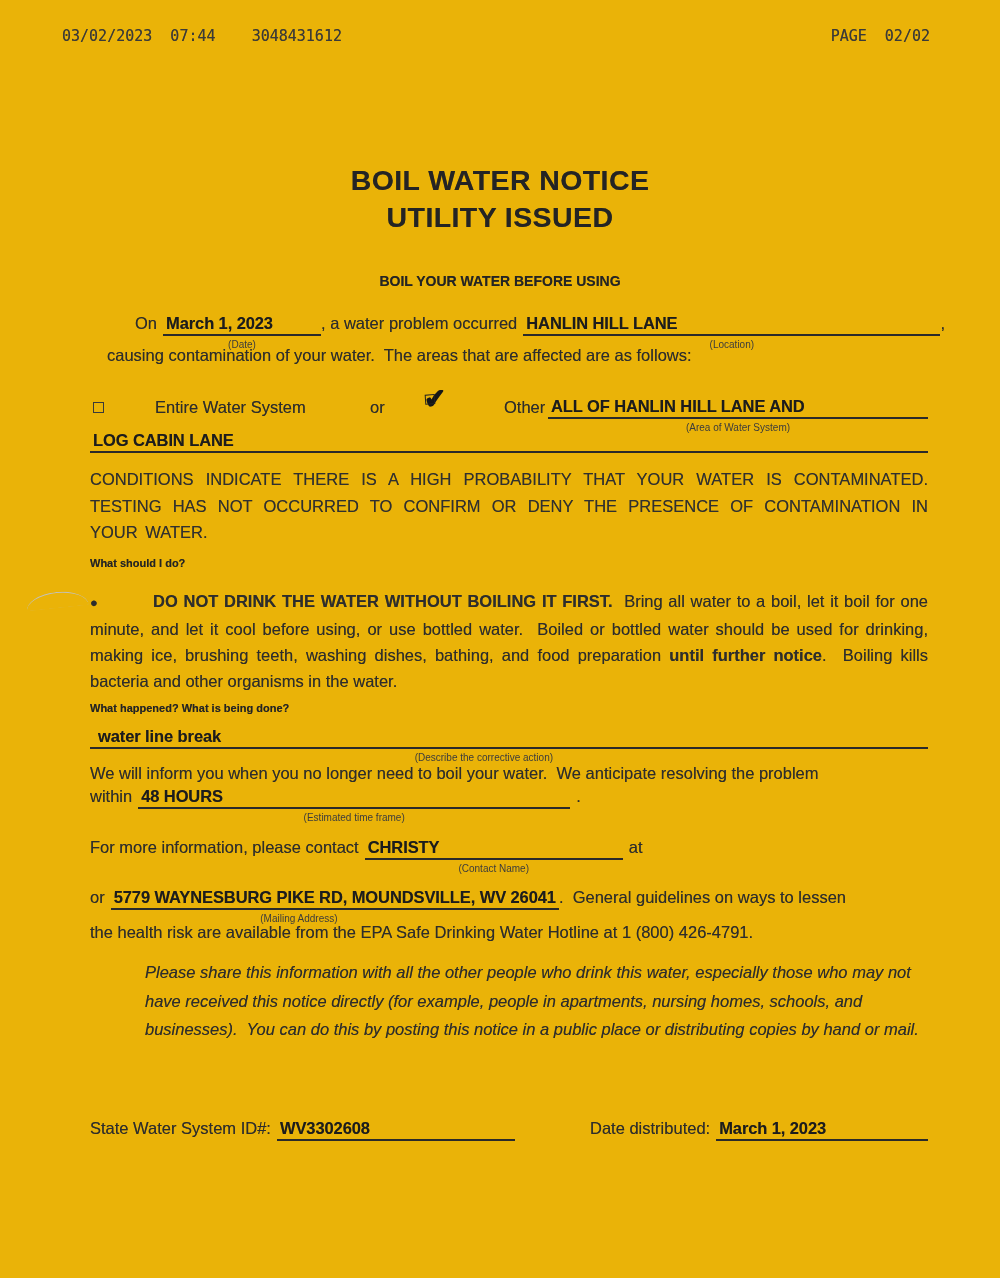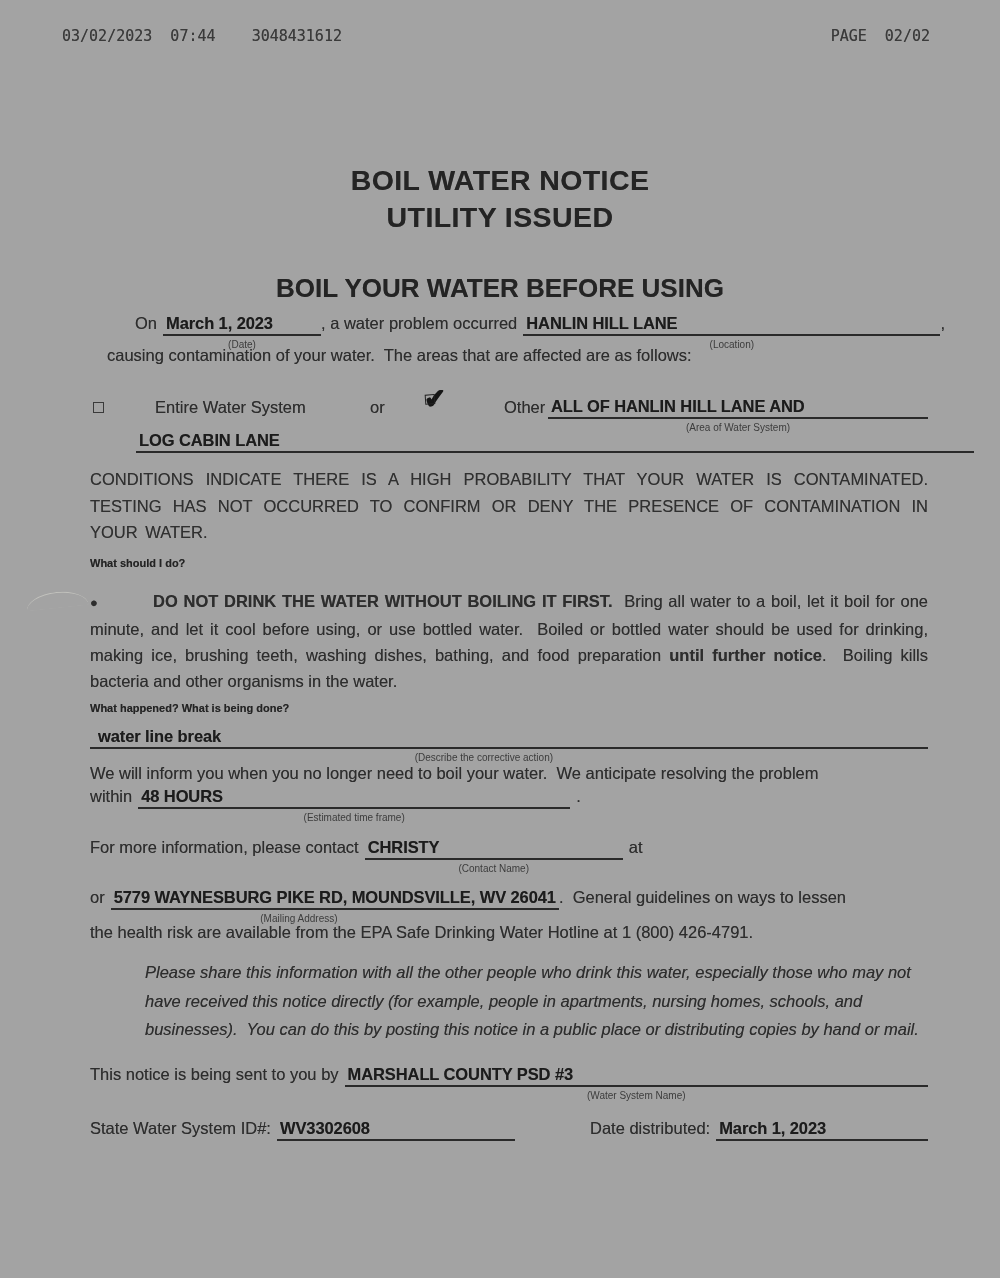--- a/index.html
+++ b/index.html
@@ -1,41 +1,41 @@
 <!DOCTYPE html>
 <html><head>
 <meta charset="utf-8">
 <style>
   * { margin:0; padding:0; box-sizing:border-box; }
   html,body { background:#e8e8e6; }
   .page {
     position:relative;
     width:1000px; height:1278px;
-    background:#a3a3a3;
+    background:#eab308;
     font-family:"Liberation Sans", sans-serif;
     color:#2d2d2d;
     overflow:hidden;
     text-shadow:0 0 0.5px rgba(40,40,40,0.55);
   }
   
   .fax {
     position:absolute; top:27px; left:62px; right:70px;
     display:flex; justify-content:space-between;
     font-family:"DejaVu Sans Mono", monospace;
     font-size:15px; color:#3a3a3a; white-space:pre;
   }
   
   .title {
     position:absolute; top:162px; left:0; right:0;
     text-align:center; font-weight:bold;
     font-size:28.5px; line-height:37px; letter-spacing:0.4px; color:#242424;
   }
   .subtitle {
     position:absolute; top:273px; left:0; right:0;
-    text-align:center; font-weight:bold; font-size:26px; color:#242424;
+    text-align:center; font-weight:bold; font-size:14px; color:#242424;
   }
   
   .blk { position:absolute; left:90px; width:838px; font-size:16.5px; line-height:23px; }
   .pre { white-space:pre-wrap; }
   .just { text-align:justify; }
   .b { font-weight:bold; }
   .heading { font-weight:bold; font-size:11px; color:#242424; }
   
   .blank {
     display:inline-block; position:relative;
@@ -121,21 +121,21 @@
   </div>
 
   <div class="blk affected-row" style="top:396px;">
     <span class="cbox"></span>
     <span class="opt1">Entire Water System</span>
     <span class="or">or</span>
     <span class="checkmark">✔</span>
     <span class="other">Other</span>
     <span class="blank area-blank"><span class="fill">ALL OF HANLIN HILL LANE AND</span><span class="caption">(Area of Water System)</span></span>
   </div>
-  <div class="blk" style="top:430px;margin-left:46px;">
+  <div class="blk" style="top:430px;">
     <span class="blank full-blank" style="width:100%;"><span class="fill">LOG CABIN LANE</span></span>
   </div>
 
   <div class="blk just pre" style="top:466px; line-height:26.5px; word-spacing:3px; color:#303030;">CONDITIONS INDICATE THERE IS A HIGH PROBABILITY THAT YOUR WATER IS CONTAMINATED.  TESTING HAS NOT OCCURRED TO CONFIRM OR DENY THE PRESENCE OF CONTAMINATION IN YOUR WATER.</div>
 
   <div class="blk heading" style="top:552px;">What should I do?</div>
 
   <div class="blk just pre" style="top:588px; line-height:26px;"><span class="bullet" style="display:inline-block; width:63px; font-size:13px;">●</span><span class="b">DO NOT DRINK THE WATER WITHOUT BOILING IT FIRST.</span><span>  Bring all water to a boil, let it boil for one minute, and let it cool before using, or use bottled water.  Boiled or bottled water should be used for drinking, making ice, brushing teeth, washing dishes, bathing, and food preparation </span><span class="b">until further notice</span><span>.  Boiling kills bacteria and other organisms in the water.</span></div>
 
   <div class="blk heading" style="top:697px;">What happened?  What is being done?</div>
@@ -157,24 +157,20 @@
     <span class="gap-l gap-r">at</span>
   </div>
 
   <div class="blk" style="top:886px;">
     <span class="gap-r">or</span><span class="blank"><span class="fill">5779 WAYNESBURG PIKE RD, MOUNDSVILLE, WV 26041</span><span class="caption" style="left:42%;">(Mailing Address)</span></span><span class="pre">.  General guidelines on ways to lessen</span>
   </div>
   <div class="blk pre" style="top:921px;">the health risk are available from the EPA Safe Drinking Water Hotline at 1 (800) 426-4791.</div>
 
   <p class="share pre">Please share this information with all the other people who drink this water, especially those who may not have received this notice directly (for example, people in apartments, nursing homes, schools, and businesses).  You can do this by posting this notice in a public place or distributing copies by hand or mail.</p>
 
-  <div class="blk flexline" style="top:1063px;">
-    <span class="gap-r nb">This notice is being sent to you by</span>
-    <span class="blank grow"><span class="fill">MARSHALL COUNTY PSD #3</span><span class="caption">(Water System Name)</span></span>
-  </div>
 
   <div class="blk" style="top:1117px; position:absolute; height:30px;">
     <span class="footer-left">
       <span class="gap-r nb">State Water System ID#:</span>
       <span class="blank w-id"><span class="fill">WV3302608</span></span>
     </span>
     <span class="footer-right">
       <span class="gap-r nb">Date distributed:</span>
       <span class="blank w-dist"><span class="fill">March 1, 2023</span></span>
     </span>

